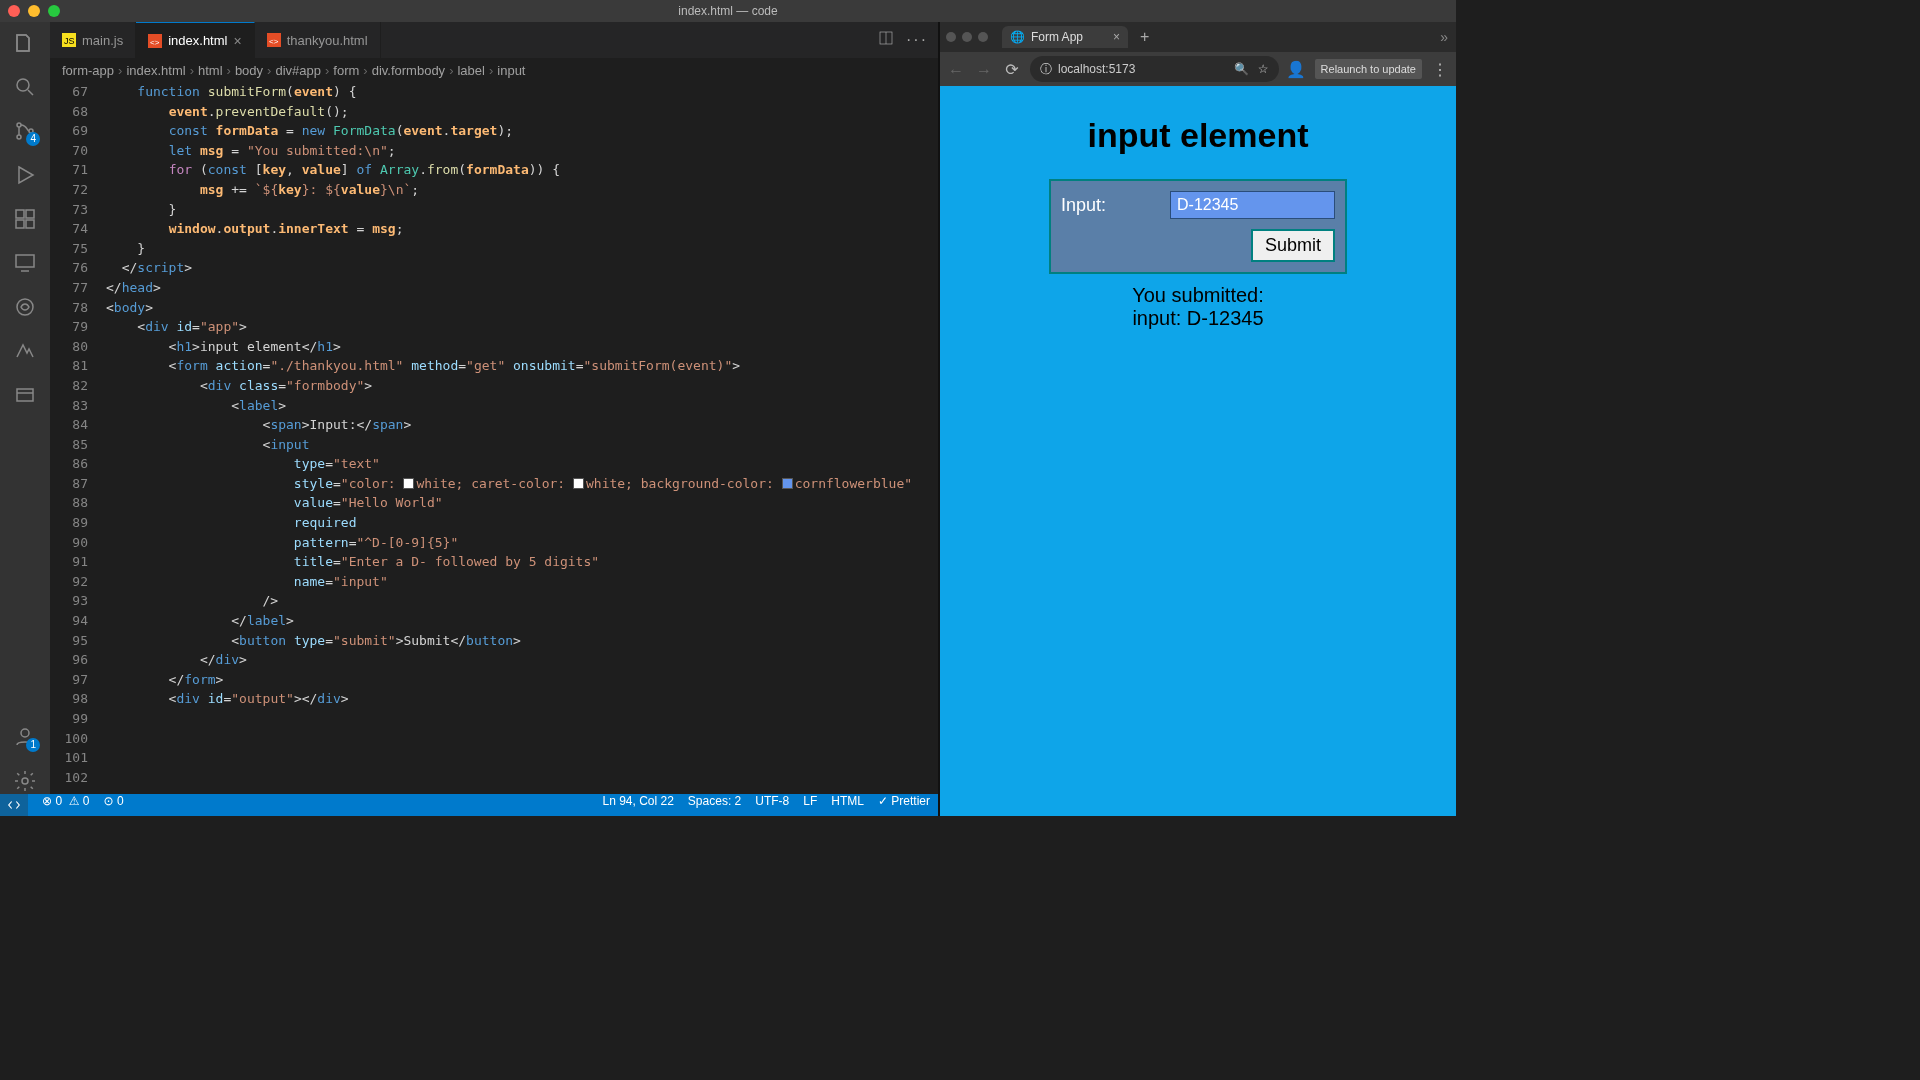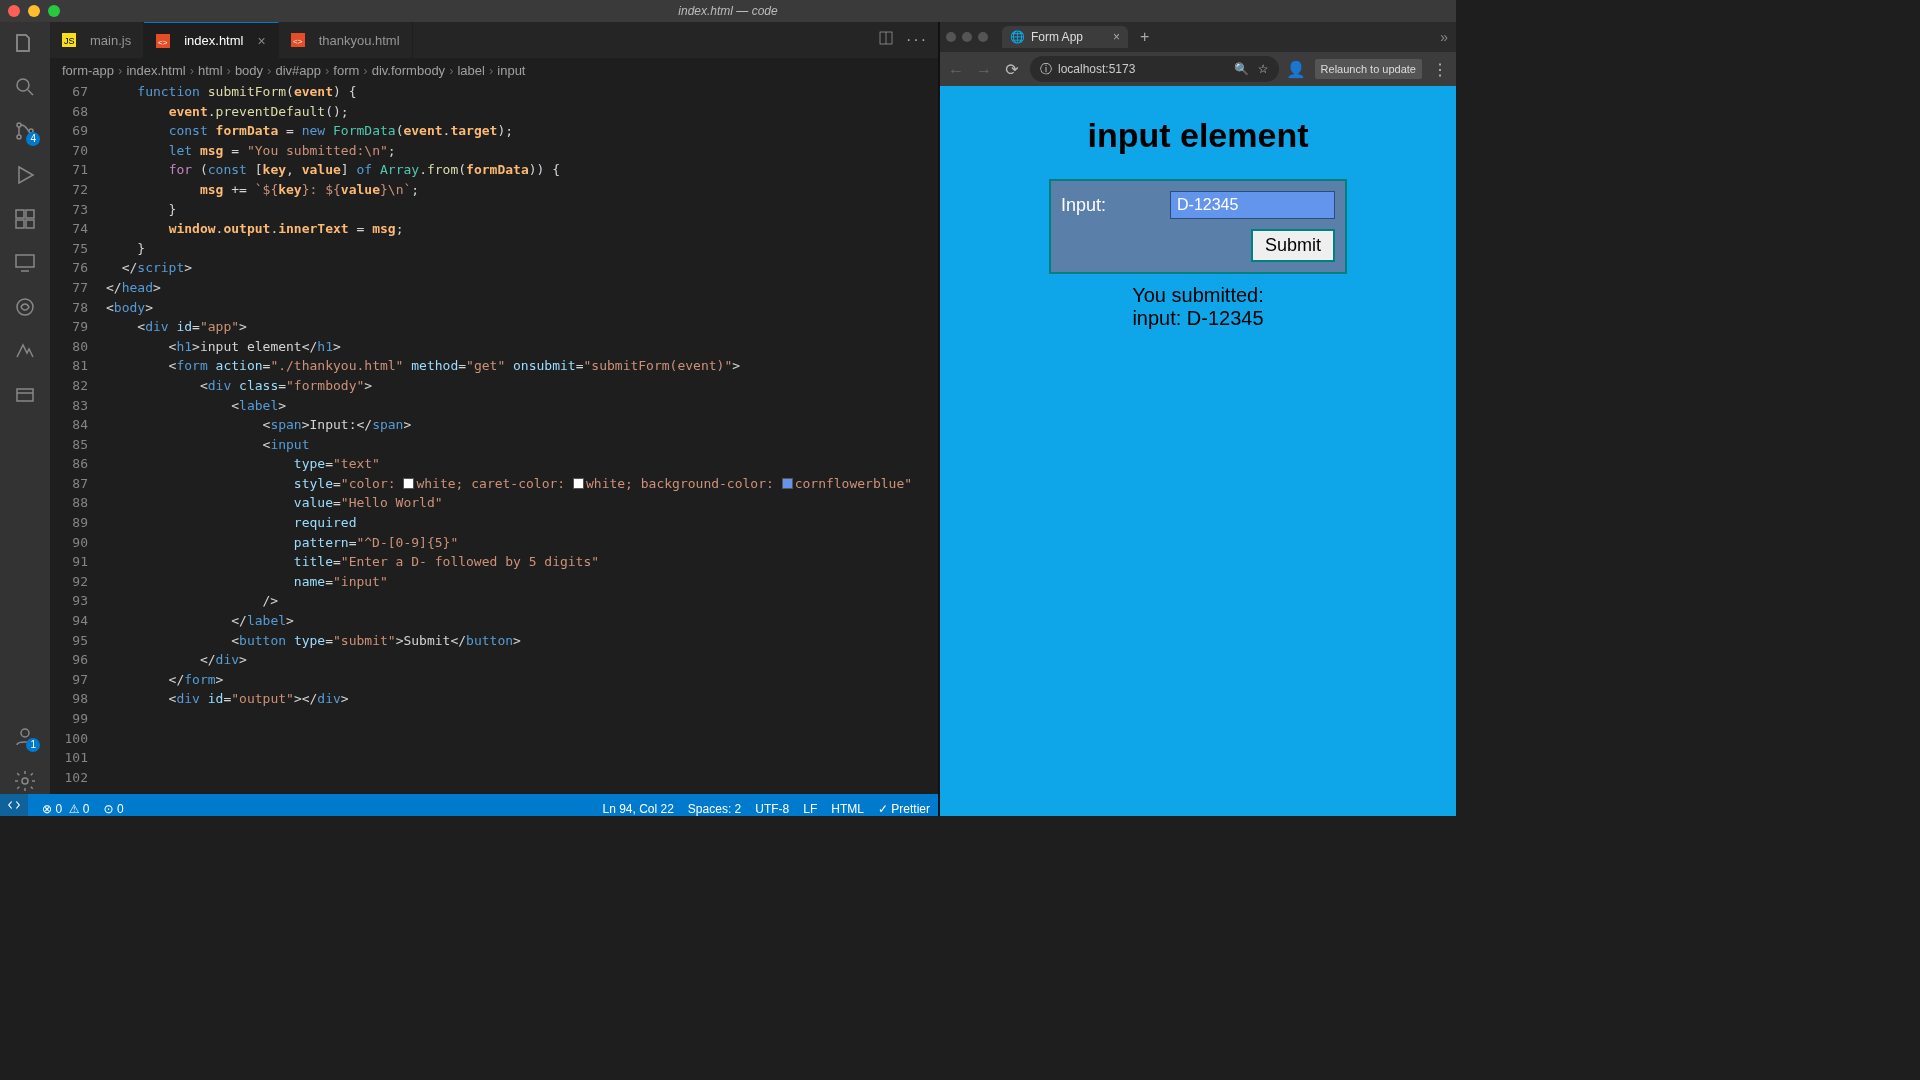--- a/index.html
+++ b/index.html
@@ -1,19 +1,19 @@
 <!DOCTYPE html>
 <html><head>
 <meta charset="utf-8">
 <style>
 * { margin: 0; padding: 0; box-sizing: border-box; }
 body { font-family: -apple-system, "Segoe UI", sans-serif; background: #1e1e1e; color: #ccc; overflow: hidden; width: 1456px; height: 816px; display: flex; flex-direction: column; }
 
 
-.titlebar { height: 22px; background: #3a3a3a; display: flex; align-items: center; padding: 0 8px; position: relative; font-style: italic; }
+.titlebar { height: 22px; background: #3a3a3a; display: flex; align-items: center; padding: 0 8px; position: relative; }
 .traffic { display: flex; gap: 8px; }
 .light { width: 12px; height: 12px; border-radius: 50%; }
 .red { background: #ff5f56; }
 .yellow { background: #ffbd2e; }
 .green { background: #27c93f; }
 .title-text { position: absolute; left: 50%; transform: translateX(-50%); font-size: 12px; color: #bbb; }
 
 .main-row { flex: 1; display: flex; overflow: hidden; }
 
 
@@ -23,21 +23,21 @@
 
 .activitybar { width: 50px; background: #333; display: flex; flex-direction: column; align-items: center; padding-top: 8px; gap: 18px; }
 .activitybar .spacer { flex: 1; }
 .act-icon { width: 26px; height: 26px; color: #888; position: relative; display: flex; align-items: center; justify-content: center; }
 .act-icon svg { width: 24px; height: 24px; stroke: currentColor; fill: none; stroke-width: 1.5; }
 .badge { position: absolute; bottom: -2px; right: -2px; background: #007acc; color: #fff; font-size: 10px; border-radius: 8px; padding: 0 4px; line-height: 14px; }
 
 
 .editor-col { flex: 1; display: flex; flex-direction: column; overflow: hidden; }
 .tabs { height: 36px; background: #252526; display: flex; align-items: stretch; }
-.tab { display: flex; align-items: center; padding: 16px 12px; gap: 14px; color: #969696; border-right: 1px solid #1e1e1e; font-size: 13px; }
+.tab { display: flex; align-items: center; padding: 16px 12px; gap: 6px; color: #969696; border-right: 1px solid #1e1e1e; font-size: 13px; }
 .tab.active { background: #1e1e1e; color: #fff; border-top: 1px solid #007acc; }
 .tab .file-icon { width: 14px; height: 14px; }
 .tab .close { color: #888; font-size: 14px; }
 .tabs .right { margin-left: auto; display: flex; align-items: center; gap: 12px; padding-right: 10px; color: #aaa; }
 
 
 .breadcrumbs { height: 24px; background: #1e1e1e; display: flex; align-items: center; padding: 0 12px; font-size: 13px; color: #a0a0a0; gap: 4px; }
 .breadcrumbs .sep { color: #666; }
 
 
@@ -51,21 +51,21 @@
 .fn { color: #dcdcaa; }
 .var { color: #fdba74; font-weight: bold; }
 .str { color: #ce9178; }
 .tag { color: #569cd6; }
 .attr { color: #9cdcfe; }
 .pun { color: #d4d4d4; }
 .type { color: #4ec9b0; }
 .swatch { display:inline-block; width:11px; height:11px; border:1px solid #555; margin-right:2px; vertical-align:-1px;}
 
 
-.statusbar { height: 22px; background: #007acc; color: #fff; display: flex; align-items: flex-end; font-size: 12px; padding: 0 8px; gap: 14px; }
+.statusbar { height: 22px; background: #007acc; color: #fff; display: flex; align-items: flex-start; font-size: 12px; padding: 0 8px; gap: 14px; }
 .statusbar .right { margin-left: auto; display: flex; gap: 14px; }
 .remote-btn { background:#0e639c; height:22px; width:28px; margin-left:-8px; display:flex; align-items:center; justify-content:center;}
 
 
 .browser { flex: 1; background: #fff; display: flex; flex-direction: column; }
 .br-tabbar { height: 30px; background: #2b2b2b; display: flex; align-items: center; padding-left: 6px; gap: 6px; }
 .br-traffic { display: flex; gap: 6px; margin-right: 8px; }
 .br-traffic .dot { width: 10px; height: 10px; border-radius: 50%; background: #555; }
 .br-tab { background: #3c3c3c; color: #ddd; font-size: 12px; padding: 4px 8px; border-radius: 6px 6px 0 0; display: flex; align-items: center; gap: 6px; }
 .br-tab .x { color:#aaa; margin-left:24px;}

